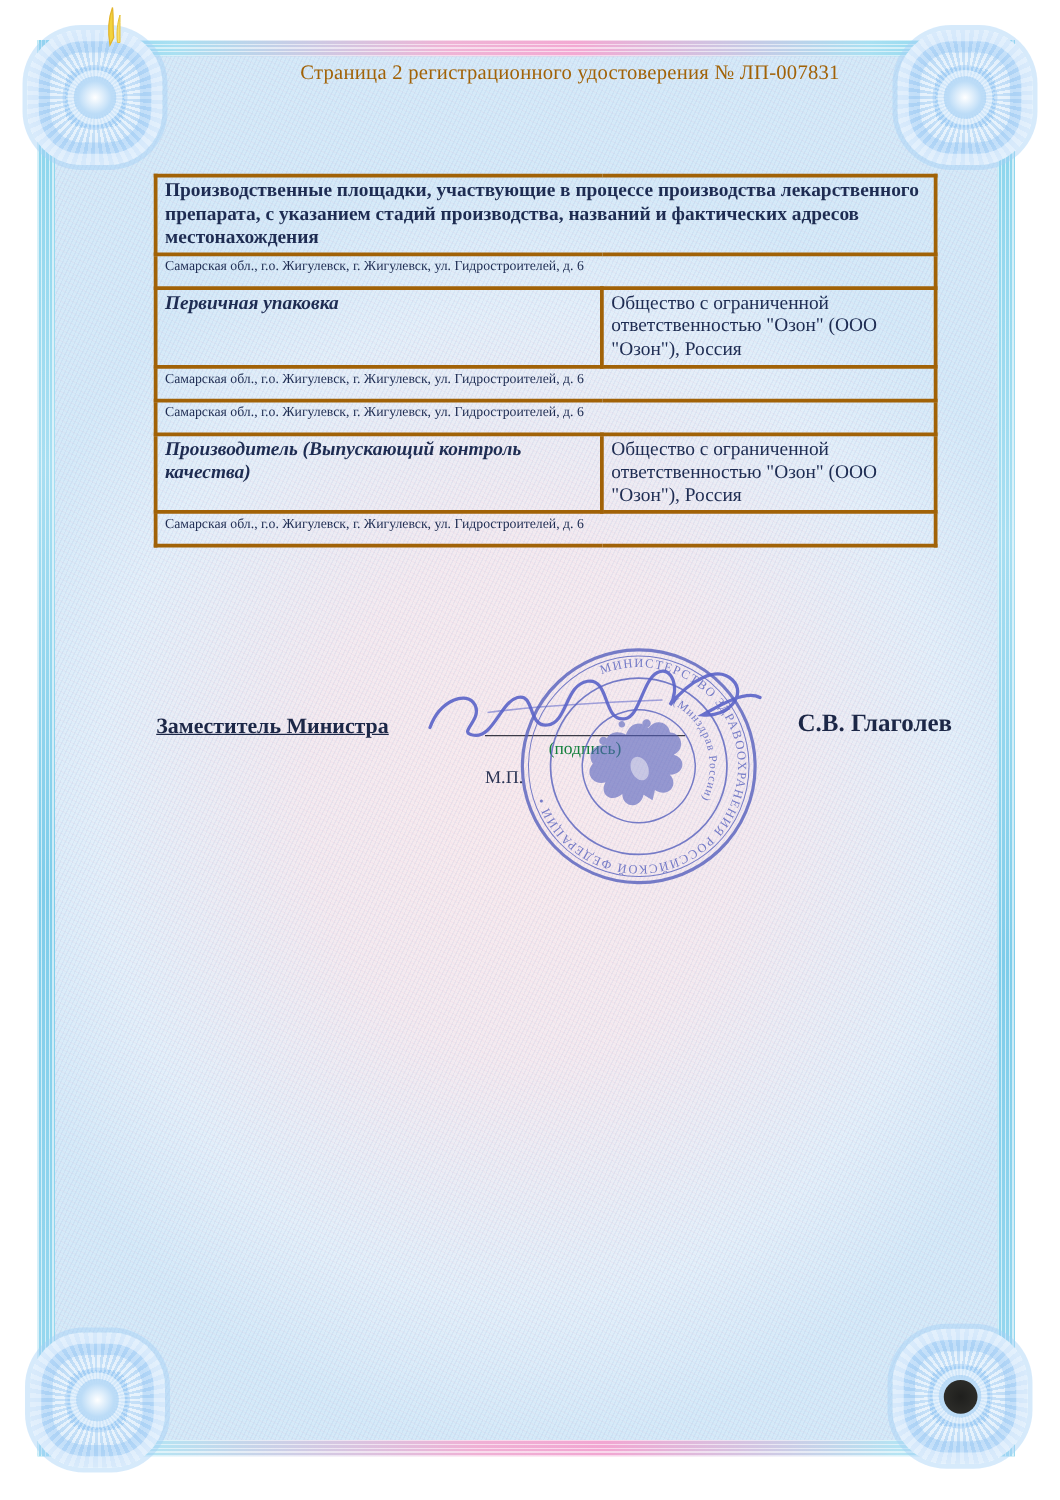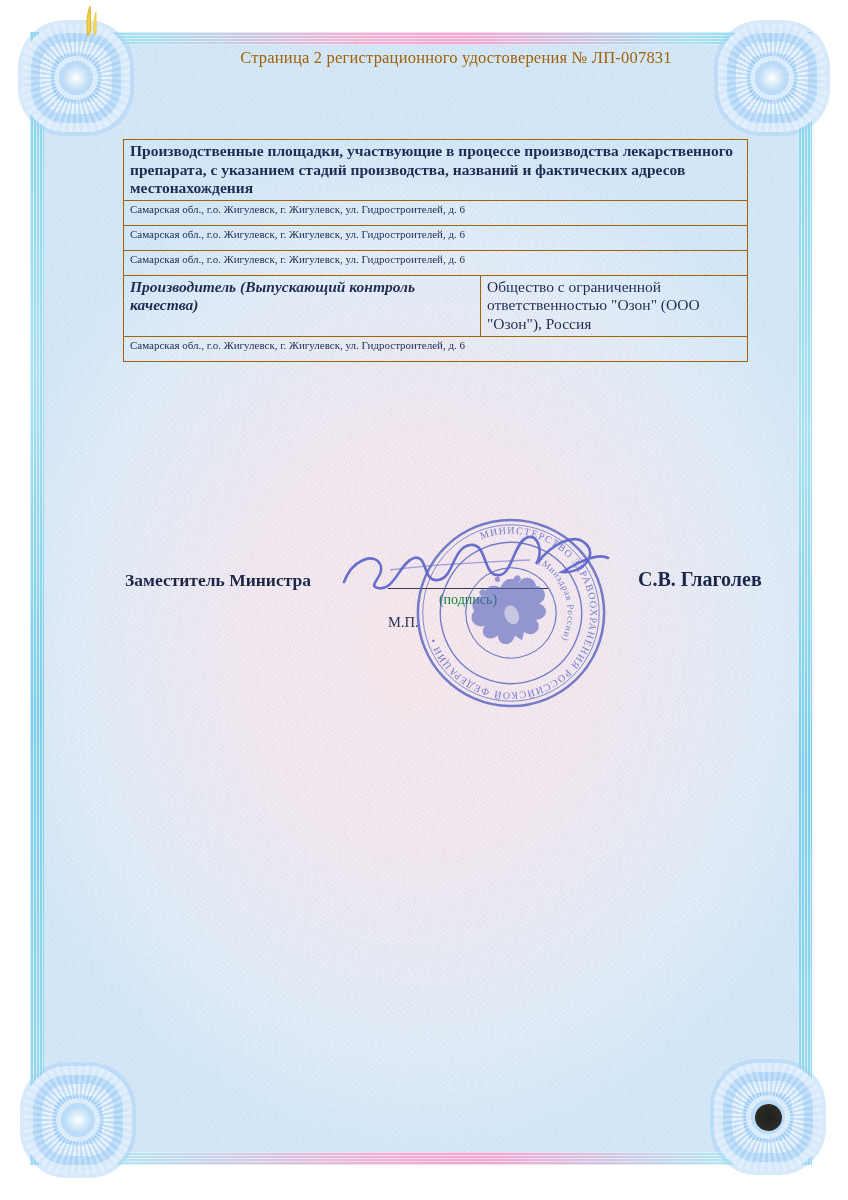--- a/index.html
+++ b/index.html
@@ -80,30 +80,30 @@
     position:absolute;left:0;top:48px;width:848px;text-align:center;
     font-size:16.5px;color:#a16207;letter-spacing:0.2px;padding-left:32px;
   }
   
   table.sites{
     position:absolute;left:123px;top:139px;width:624px;
     border-collapse:collapse;table-layout:fixed;
     color:#1e2c52;font-size:15.5px;line-height:1.2;
   }
   table.sites td{
-    border:1px solid #a16207;vertical-align:top;padding:2px 6px 2px 6px;
+    border:3px solid #a16207;vertical-align:top;padding:2px 6px 2px 6px;
     background:transparent;
   }
   td.hdr{font-weight:bold;height:52px;}
   td.stage{font-weight:bold;font-style:italic;height:50px;}
   td.company{height:50px;}
   td.addr{height:20px;font-size:11px;}
   
   .sig-left{
-    position:absolute;left:125px;top:570px;font-weight:bold;font-size:17.5px;color:#1c2747;
+    position:absolute;left:125px;top:570px;font-weight:bold;font-size:17.5px;color:#1c2747;text-decoration:underline;
   }
   .sig-right{
     position:absolute;left:638px;top:568px;font-weight:bold;font-size:20px;color:#1c2747;
   }
   .sig-line{
     position:absolute;left:388px;top:588px;width:160px;border-top:1.5px solid #3a3a46;
   }
   .sig-caption{
     position:absolute;left:388px;top:592px;width:160px;text-align:center;
     font-size:14px;color:#15803d;
@@ -146,20 +146,24 @@
       </colgroup>
     <tbody>
         <tr>
       <td colspan="2" class="hdr">Производственные площадки, участвующие в процессе производства лекарственного препарата, с указанием стадий производства, названий и фактических адресов местонахождения</td>
     </tr>
 
     <tr>
       <td colspan="2" class="addr">Самарская обл., г.о. Жигулевск, г. Жигулевск, ул. Гидростроителей, д. 6</td>
     </tr>
 
+    <tr>
+      <td class="stage">Первичная упаковка</td>
+      <td class="company">Общество с ограниченной ответственностью "Озон" (ООО "Озон"), Россия</td>
+    </tr>
     <tr>
       <td colspan="2" class="addr">Самарская обл., г.о. Жигулевск, г. Жигулевск, ул. Гидростроителей, д. 6</td>
     </tr>
 
     <tr>
       <td colspan="2" class="addr">Самарская обл., г.о. Жигулевск, г. Жигулевск, ул. Гидростроителей, д. 6</td>
     </tr>
 
     <tr>
       <td class="stage">Производитель (Выпускающий контроль качества)</td>

